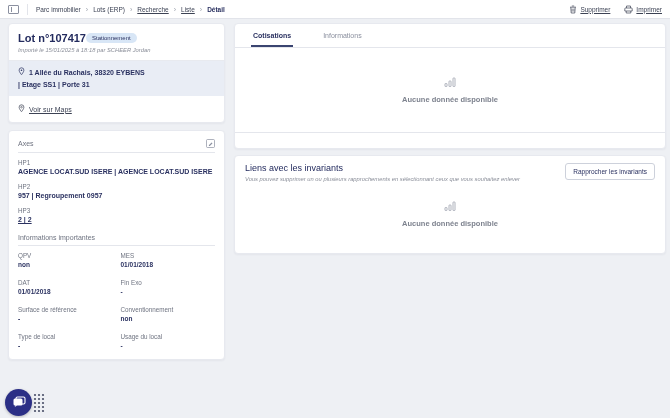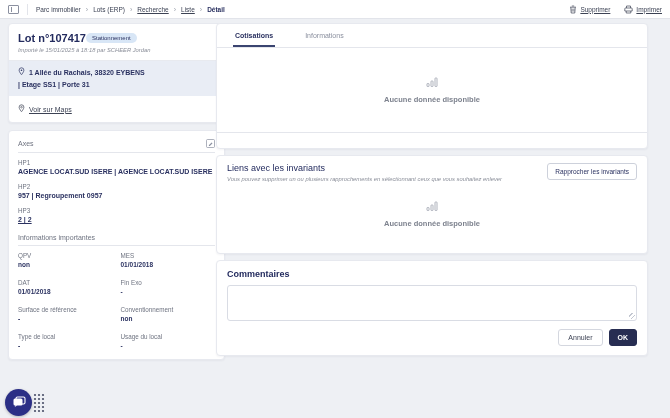--- a/index.html
+++ b/index.html
@@ -27,21 +27,21 @@
   .crumb-sep { color:#9aa0ab; font-size:7px; }
   .tb-actions { margin-left:auto; display:flex; align-items:center; gap:14px; }
   .tb-action { display:flex; align-items:center; gap:3px; font-size:6.5px; color:#3c4254; cursor:pointer; }
   .tb-action .lbl { text-decoration:underline; }
   .tb-action svg { display:block; }
 
   
   .panel { background:#fff; border:1px solid #e7e9ef; border-radius:4px; box-shadow:0 1px 2px rgba(30,38,80,.05); }
 
   .left-col { position:absolute; left:8px; top:23px; width:217px; }
-  .right-col { position:absolute; left:216px; top:23px; width:432px; }
+  .right-col { position:absolute; left:234px; top:23px; width:432px; }
 
   
   .panel-lot { margin-bottom:7px; overflow:hidden; }
   .lot-head { display:flex; align-items:center; gap:0; padding:8px 9px 3px; }
   .lot-title { font-size:11px; font-weight:bold; color:#232b5e; }
   .lot-badge { background:#d8e6f6; color:#2a3160; font-size:6px; padding:2px 6px; border-radius:7px; }
   .lot-meta { padding:0 9px 7px; font-size:5.8px; font-style:italic; color:#8a8e99; border-bottom:1px solid #e8eaef; }
   .addr { background:#e9edf5; padding:6px 9px; font-size:7px; font-weight:bold; color:#2a3160; line-height:1.5; }
   .addr-line1 { display:flex; align-items:center; gap:4px; }
   .maps-row { padding:8px 9px; display:flex; align-items:center; gap:4px; font-size:7px; color:#3c4254; }
@@ -259,31 +259,20 @@
         <span><svg width="12" height="10" viewBox="0 0 12 10">
               <rect x="1" y="6.5" width="2" height="3" rx="0.5" fill="none" stroke="#9aa0ab" stroke-width="0.8"></rect>
               <rect x="5" y="4" width="2" height="5.5" rx="0.5" fill="none" stroke="#9aa0ab" stroke-width="0.8"></rect>
               <rect x="9" y="1" width="2" height="8.5" rx="0.5" fill="none" stroke="#9aa0ab" stroke-width="0.8"></rect>
             </svg></span>
         <div class="empty-text">Aucune donnée disponible</div>
       </div>
     </div>
   </div>
 
-  <div class="panel panel-com">
-    <div class="com-title">Commentaires</div>
-    <div class="com-textarea-wrap">
-      <textarea class="com-textarea" value="" style=""></textarea>
-      <span class="resize-corner"></span>
-    </div>
-    <div class="com-actions">
-      <button class="btn-cancel">Annuler</button>
-      <button class="btn-ok">OK</button>
-    </div>
-  </div>
 </div>
 
 <div class="chat-fab">
   <span><svg width="14" height="12" viewBox="0 0 14 12">
         <rect x="4" y="1" width="9" height="7" rx="1.5" fill="none" stroke="#fff" stroke-width="1.1"></rect>
         <rect x="1.5" y="2.5" width="9" height="7" rx="1.5" fill="#fff"></rect>
         <path d="M3.5 9l-.8 2 2.4-1.4z" fill="#fff"></path>
       </svg></span>
 </div>
 <div class="dots-grid">

